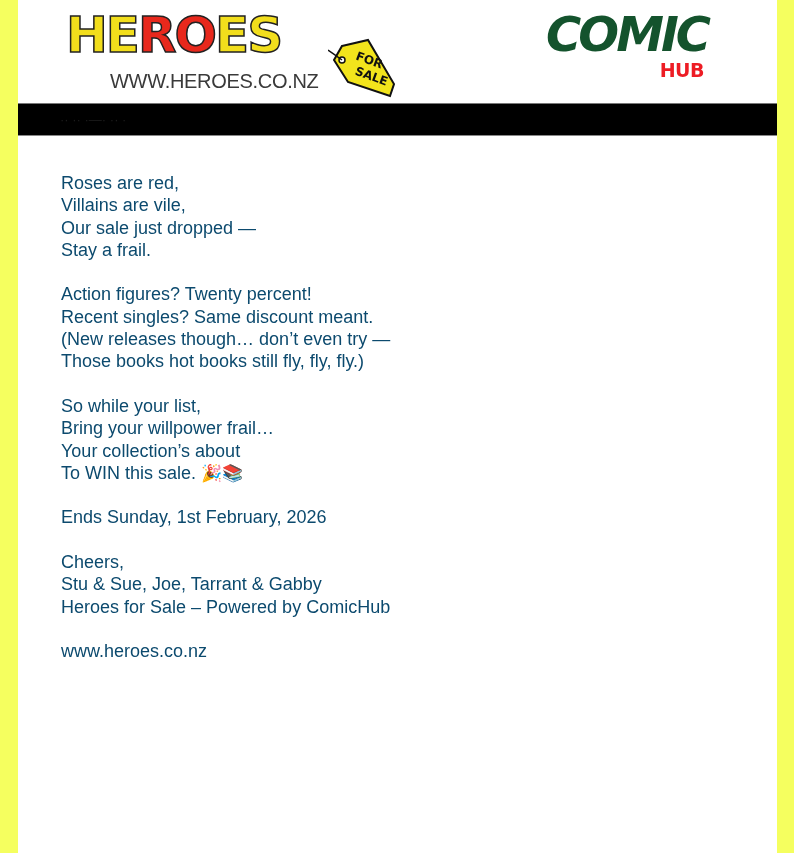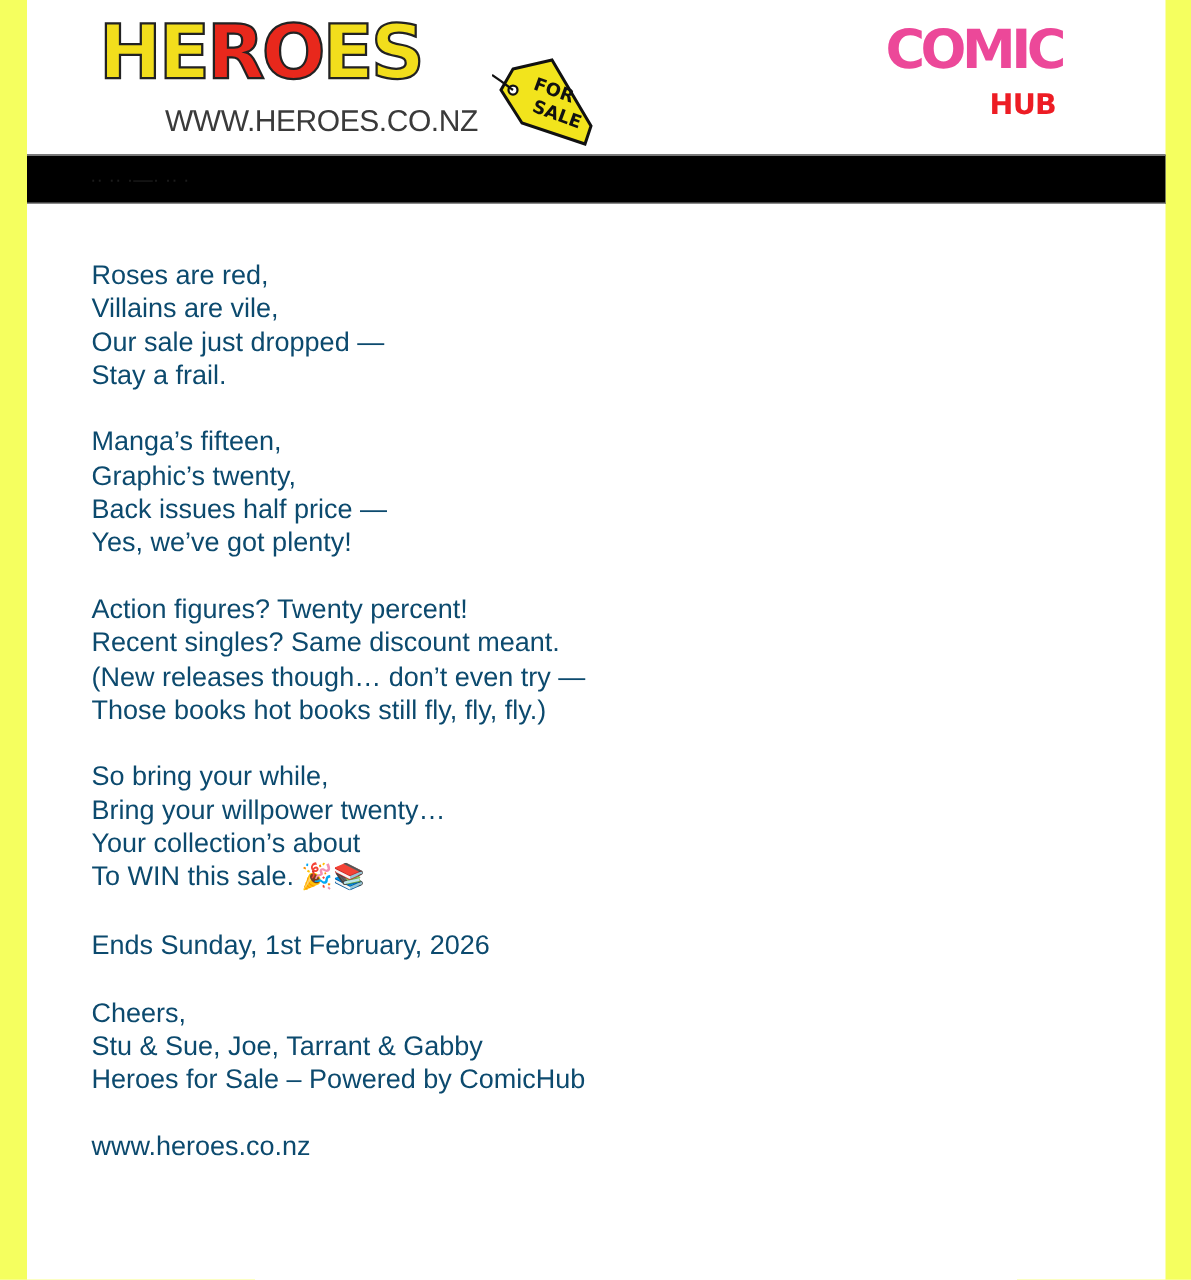--- a/index.html
+++ b/index.html
@@ -58,24 +58,25 @@
     .comichub-logo {
       position: absolute;
       left: 490px; top: 8px;
       width: 200px; height: 80px;
     }
     .comic-word {
       position: absolute;
       right: 0; top: 0;
       font-family: "DejaVu Sans", sans-serif;
       font-weight: bold;
-      font-size: 36px;
+      font-size: 48px;
       line-height: 52px;
-      color: #ec4899;
+      color: #14532d;
       letter-spacing: -3px;
+      font-style: italic;
     }
     .hub-word {
       position: absolute;
       right: 4px; top: 50px;
       font-family: "DejaVu Sans", sans-serif;
       font-weight: bold;
       font-size: 19px;
       line-height: 24px;
       color: #ed1c24;
       letter-spacing: -0.5px;
@@ -150,34 +151,28 @@
   </div>
 
   <div class="content">
     <div class="stanza">
       <span class="line">Roses are red,</span>
       <span class="line">Villains are vile,</span>
       <span class="line">Our sale just dropped —</span>
       <span class="line">Stay a frail.</span>
     </div>
     <div class="stanza">
-      <span class="line">Manga’s fifteen,</span>
-      <span class="line">Graphic’s twenty,</span>
-      <span class="line">Back issues half price —</span>
-      <span class="line">Yes, we’ve got plenty!</span>
-    </div>
-    <div class="stanza">
       <span class="line">Action figures? Twenty percent!</span>
       <span class="line">Recent singles? Same discount meant.</span>
       <span class="line">(New releases though… don’t even try —</span>
       <span class="line">Those books hot books still fly, fly, fly.)</span>
     </div>
     <div class="stanza">
-      <span class="line">So bring your while,</span>
-      <span class="line">Bring your willpower twenty…</span>
+      <span class="line">So while your list,</span>
+      <span class="line">Bring your willpower frail…</span>
       <span class="line">Your collection’s about</span>
       <span class="line">
         <span>To WIN this sale. </span><span class="emoji">🎉📚</span>
       </span>
     </div>
     <div class="stanza">
       <span class="line">Ends Sunday, 1st February, 2026</span>
     </div>
     <div class="stanza">
       <span class="line">Cheers,</span>

